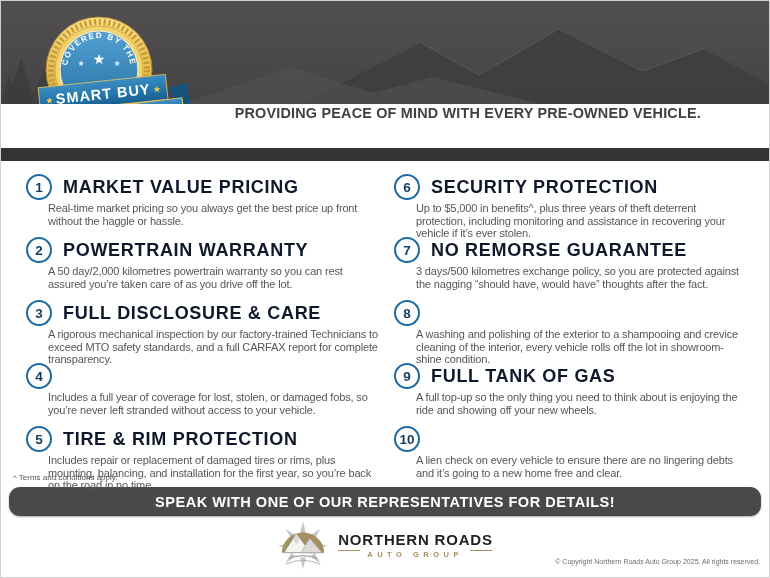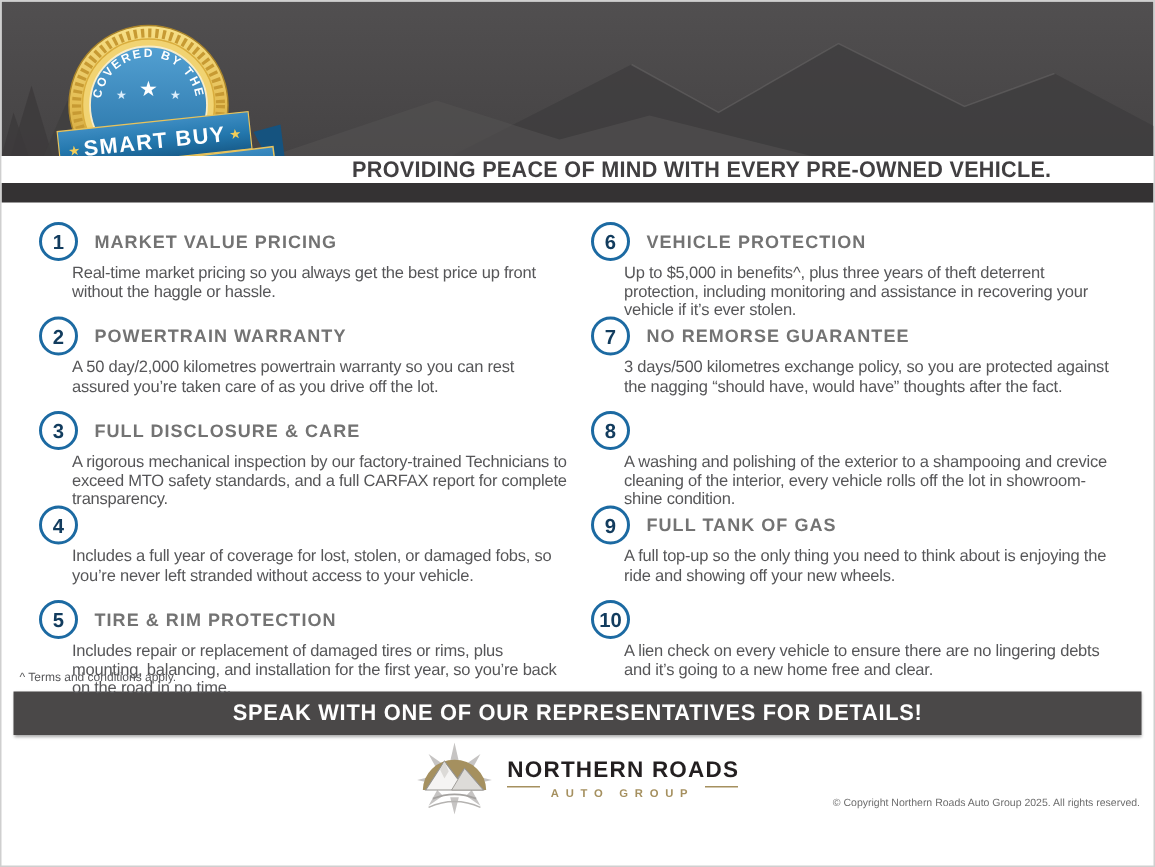--- a/index.html
+++ b/index.html
@@ -34,51 +34,52 @@
   .tagline .dash { width:58px; height:2px; background:#d6c7a6; }
   .tagline-text {
     color:#d6c7a6; font-style:italic; font-weight:bold;
     font-size:22px; letter-spacing:1px; white-space:nowrap;
   }
 
   
   .badge { position:absolute; left:26px; top:3px; width:210px; height:150px; z-index:5; overflow:visible; }
 
   
-  .subheader { height:18px; background:#ffffff; display:flex; align-items:flex-end; justify-content:center; }
+  .subheader { height:44px; background:#ffffff; display:flex; align-items:flex-start; justify-content:center; }
   .subheader p {
     margin-left:165px; font-weight:bold; color:#413f41; font-size:15px;
     letter-spacing:0.2px; transform:scaleX(0.96); white-space:nowrap;
   }
   .dark-strip { height:13px; background:#343233; }
 
   
   .promises {
     height:309px; padding:13px 25px 0 25px;
     display:grid; grid-template-columns:352px 352px; column-gap:16px;
   }
   .promise { height:63px; }
   .p-head { display:flex; align-items:center; gap:11px; margin-bottom:2px; }
   .num {
     flex:0 0 auto; width:26px; height:26px; border:2.5px solid #1c6aa2; border-radius:50%;
     color:#123c5e; font-weight:bold; font-size:13.5px;
     display:flex; align-items:center; justify-content:center; background:#fff;
   }
-  .p-title { color:#737373; font-weight:bold; font-size:12px; letter-spacing:0.7px; white-space:nowrap; }
+  .p-title { color:#0f172a; font-weight:bold; font-size:18px; letter-spacing:0.7px; white-space:nowrap; }
   .p-body {
     margin-left:22px; max-width:330px; color:#565658;
     font-size:11px; letter-spacing:-0.15px; line-height:1.15;
   }
   .footnote { margin:3px 0 0 12px; font-size:8px; color:#565658; }
 
   
   .cta-banner {
     margin:5px 8px 0 8px; height:29px; background:#4a4848;
     display:flex; align-items:center; justify-content:center;
     box-shadow:0 1px 2px rgba(0,0,0,0.35);
+    border-radius:11px;
   }
   .cta-banner p { color:#ffffff; font-weight:bold; font-size:15px; letter-spacing:0.5px; transform:scaleX(0.97); white-space:nowrap; }
 
   
   .footer { position:relative; height:56px; }
   .logo-wrap { display:flex; align-items:center; justify-content:center; gap:9px; padding-top:5px; }
   .brand-name { font-size:15px; font-weight:bold; color:#231f20; letter-spacing:0.8px; white-space:nowrap; }
   .brand-sub { display:flex; align-items:flex-start; gap:7px; margin-top:2px; }
   .brand-sub .sub-dash { width:22px; height:1px; background:#a5905f; }
   .brand-sub-text { font-size:7.5px; font-weight:bold; color:#a5905f; letter-spacing:4.5px; white-space:nowrap; }
@@ -191,21 +192,21 @@
         <span class="num">5</span>
         <h3 class="p-title">TIRE &amp; RIM PROTECTION</h3>
       </div>
       <p class="p-body">Includes repair or replacement of damaged tires or rims, plus mounting, balancing, and installation for the first year, so you’re back on the road in no time.</p>
     </section>
   </div>
     <div class="col">
     <section class="promise">
       <div class="p-head">
         <span class="num">6</span>
-        <h3 class="p-title">VEHICLE PROTECTION</h3>
+        <h3 class="p-title">SECURITY PROTECTION</h3>
       </div>
       <p class="p-body">Up to $5,000 in benefits^, plus three years of theft deterrent protection, including monitoring and assistance in recovering your vehicle if it’s ever stolen.</p>
     </section>
 
     <section class="promise">
       <div class="p-head">
         <span class="num">7</span>
         <h3 class="p-title">NO REMORSE GUARANTEE</h3>
       </div>
       <p class="p-body">3 days/500 kilometres exchange policy, so you are protected against the nagging “should have, would have” thoughts after the fact.</p>

